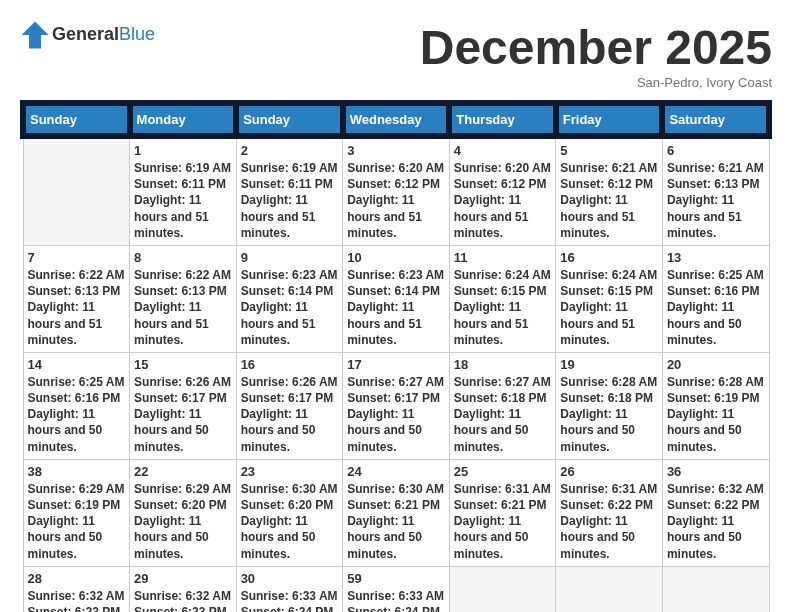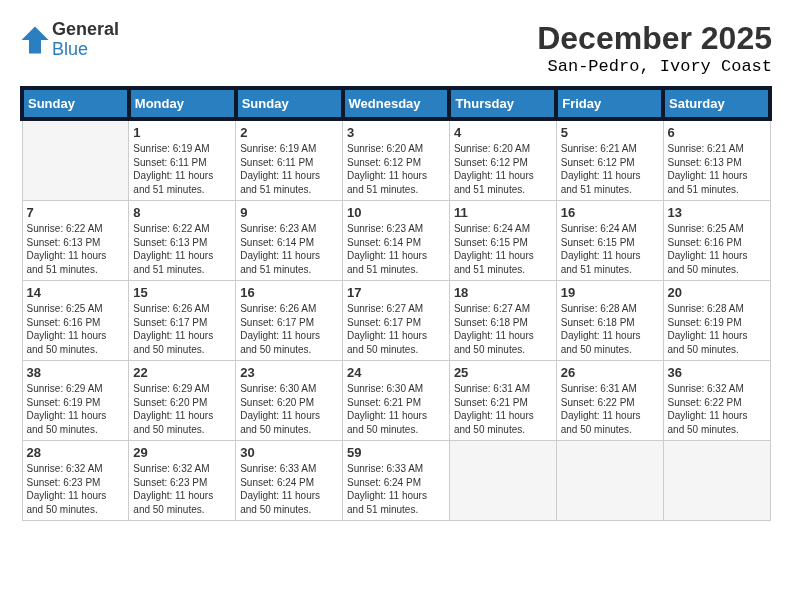--- a/index.html
+++ b/index.html
@@ -15,21 +15,20 @@
       justify-content: space-between;
       align-items: flex-start;
       margin-bottom: 10px;
     }
     .logo {
       display: flex;
       align-items: center;
     }
     .logo-text {
       display: flex;
-      flex-direction: column;
       line-height: 1.1;
     }
     .logo-general {
       font-size: 18px;
       font-weight: bold;
       color: #333;
     }
     .logo-blue {
       font-size: 18px;
       font-weight: normal;
@@ -37,42 +36,41 @@
     }
     .logo-icon {
       width: 30px;
       height: 30px;
       margin-right: 2px;
     }
     .title-block {
       text-align: right;
     }
     .month-title {
-      font-size: 32px;
+      font-size: 48px;
       font-weight: bold;
       color: #333;
     }
     .location {
-      font-size: 17px;
-      color: #000000;
-      font-family: Liberation Mono, monospace;
+      font-size: 13px;
+      color: #737373;
     }
     table {
       width: 100%;
       border-collapse: collapse;
       font-size: 11px;
     }
     th {
       background-color: #2a7fc1;
       color: #fff;
       padding: 6px 4px;
       text-align: left;
       font-size: 13px;
       font-weight: bold;
-      border: 4px solid #0f172a;
+      border: 6px solid #0f172a;
     }
     td {
       border: 1px solid #ccc;
       vertical-align: top;
       padding: 4px;
       width: calc(100%/7);
       min-height: 80px;
       background: #fff;
     }
     td.empty {
@@ -80,22 +78,23 @@
     }
     .day-num {
       font-weight: bold;
       font-size: 13px;
       color: #333;
       display: block;
       margin-bottom: 2px;
     }
     .day-detail {
       color: #333;
-      font-size: 10px;
+      font-size: 12px;
       line-height: 1.35;
+      font-weight: bold;
     }
     tr:nth-child(even) td:not(.empty) {
       background: #fff;
     }
     .row-shade td:not(.empty) {
       background: #f9f9f9;
     }
   </style>
 </head>
 <body>

